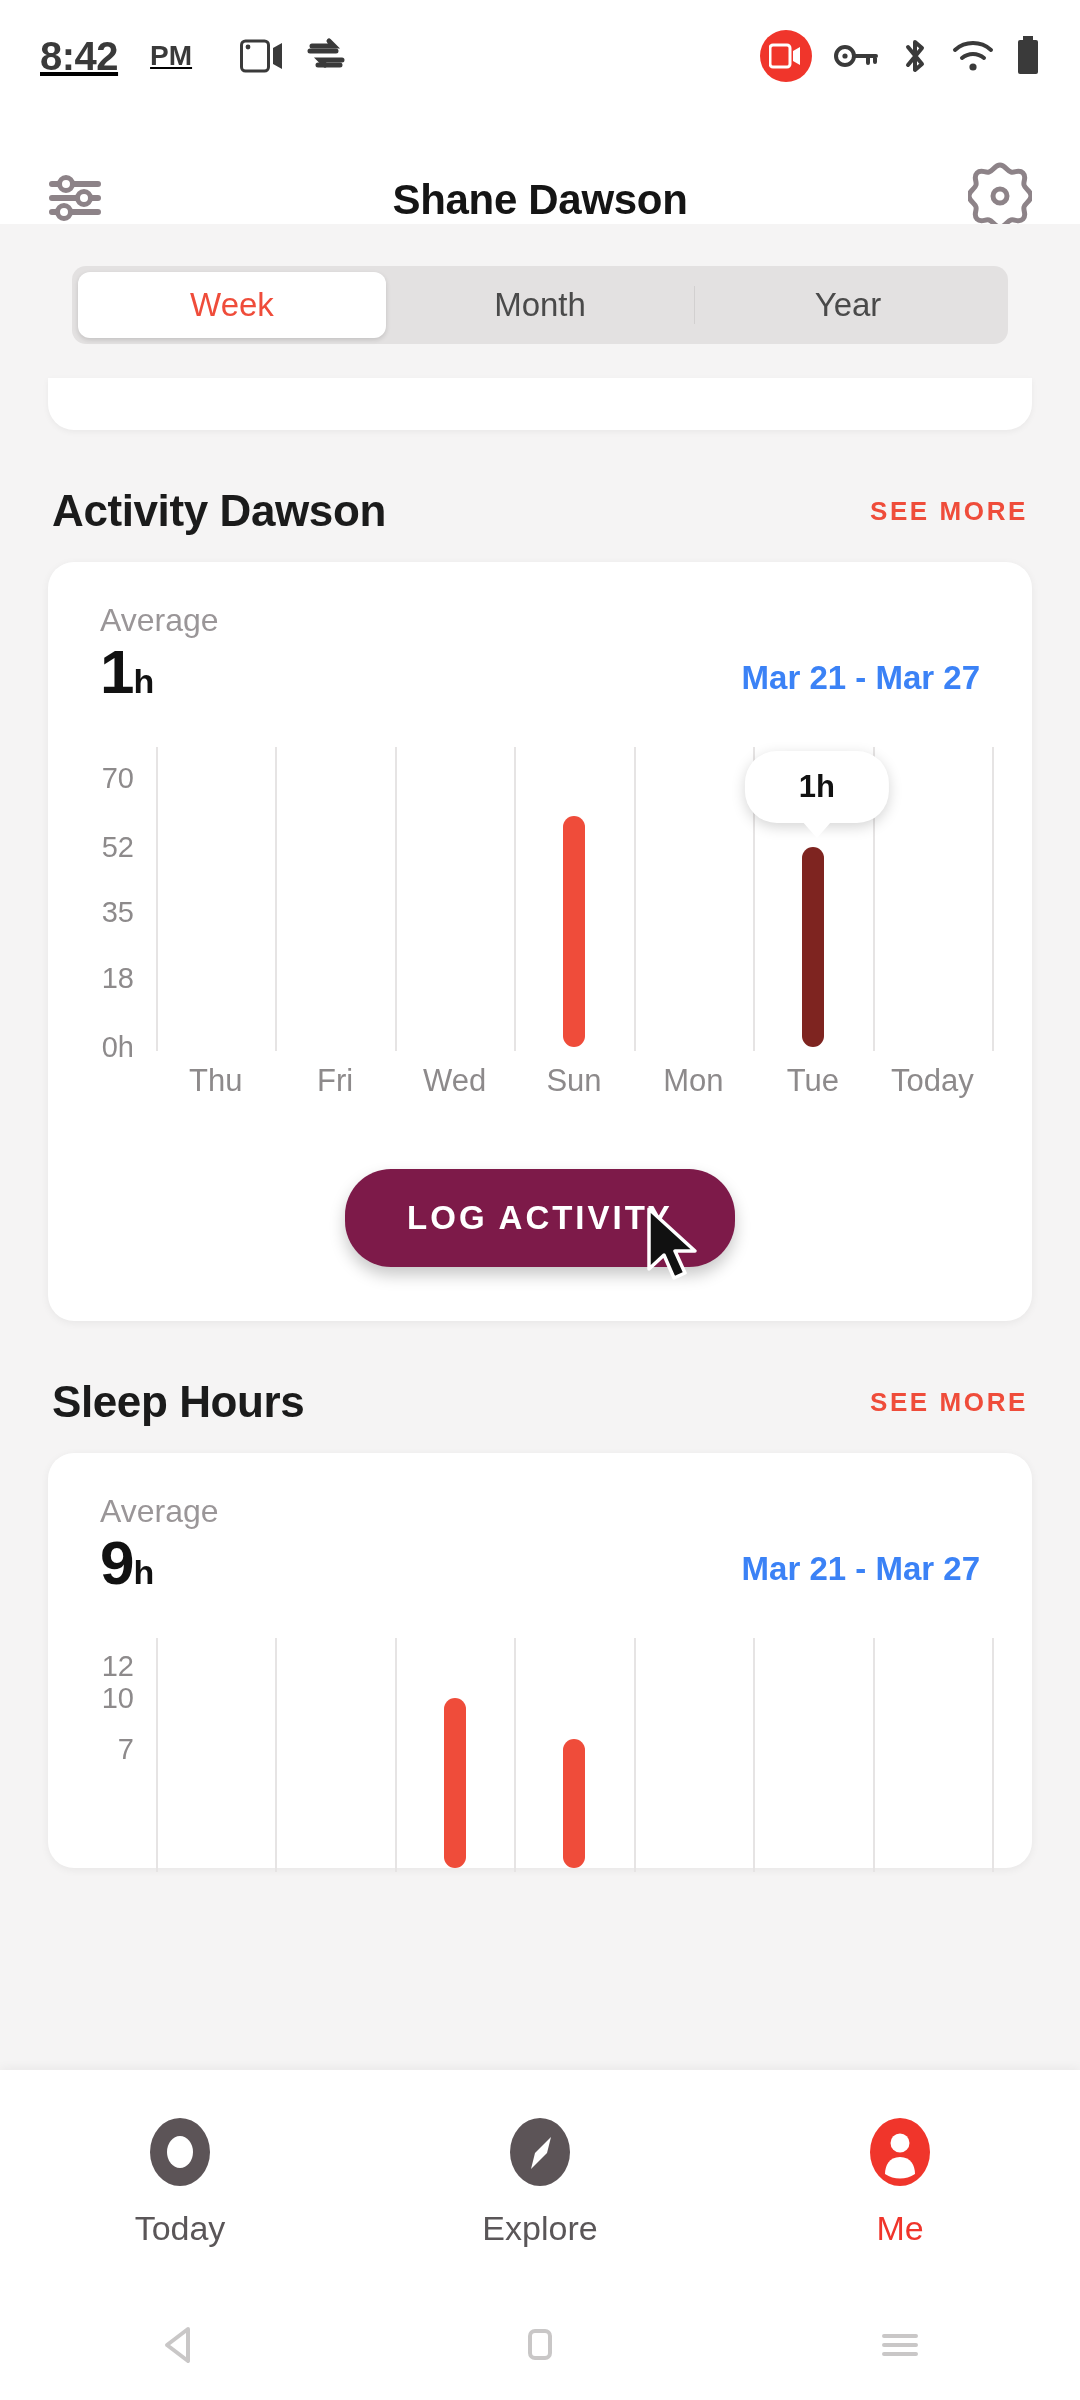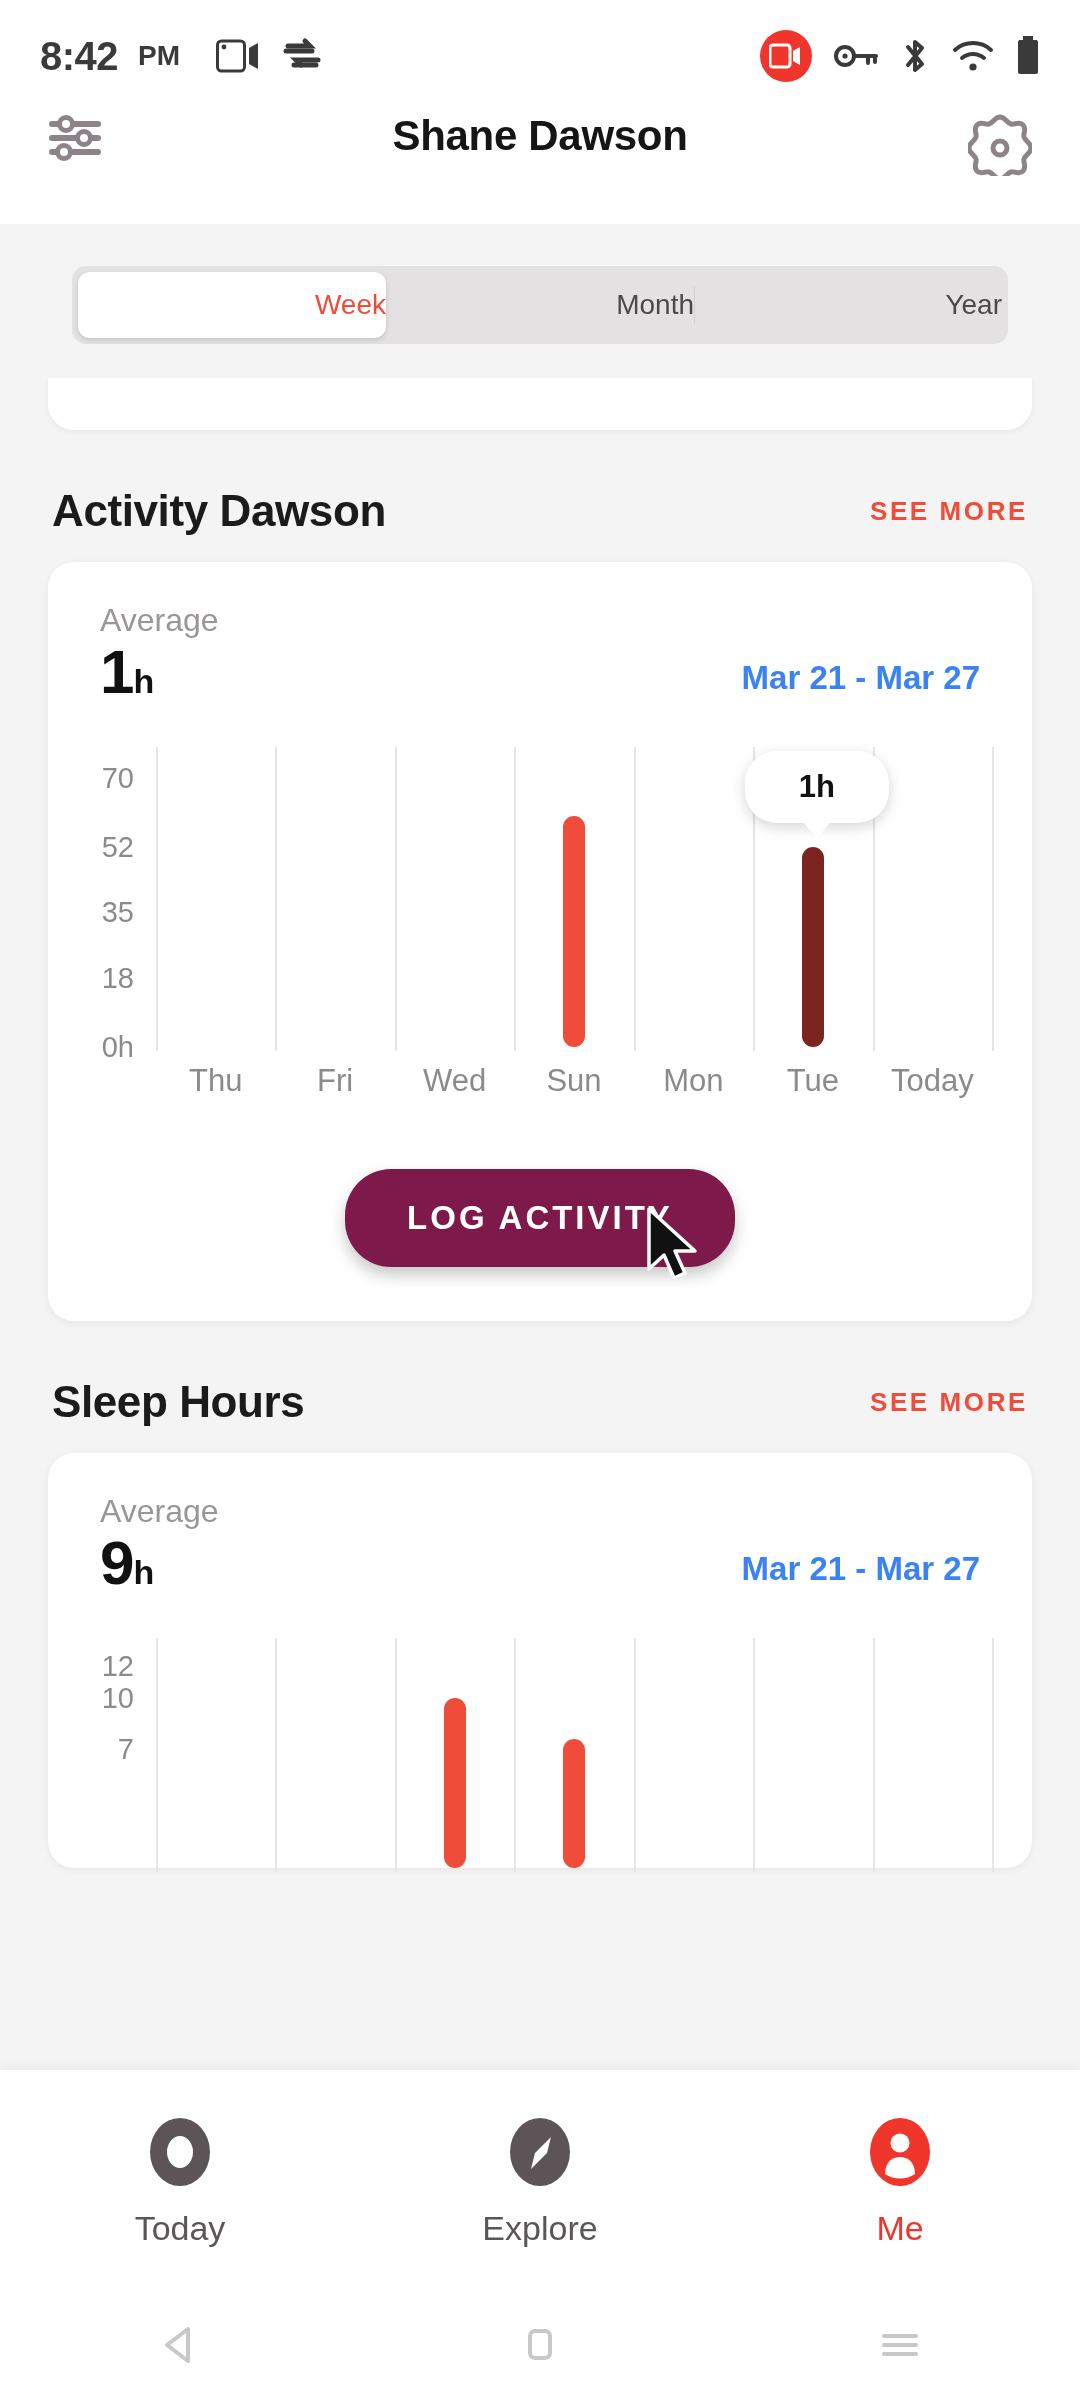--- a/index.html
+++ b/index.html
@@ -7,54 +7,54 @@
     width: 1080px; height: 2400px;
     background: #ffffff;
     font-family: "Liberation Sans", sans-serif;
     overflow: hidden;
   }
   .phone { position: relative; width: 1080px; height: 2400px; background: #f5f4f4; }
 
   
   .statusbar {
     height: 112px; background:#ffffff; display:flex; align-items:center;
-    padding: 0 40px; gap: 14px;
+    padding: 0 40px; gap: 26px; text-decoration: underline;
   }
   .sb-time { font-size: 40px; font-weight: 700; color:#3a3a3a; letter-spacing:-0.5px; }
   .sb-ampm { font-size: 28px; font-weight: 700; color:#3a3a3a; margin-left:6px; }
   .sb-left-icons { display:flex; align-items:center; gap:20px; margin-left:22px; }
   .sb-right { margin-left:auto; display:flex; align-items:center; gap:22px; }
   .ic { display:block; }
   .rec-badge {
     width:52px; height:52px; border-radius:50%; background:#f0352b;
     display:flex; align-items:center; justify-content:center;
   }
 
   
   .appbar {
-    height:112px; background:#ffffff; display:flex; align-items:flex-start;
+    height:112px; background:#ffffff; display:flex; align-items:flex-end;
     padding: 0 48px; position:relative;
   }
   .appbar-title {
     position:absolute; left:0; right:0; text-align:center;
     font-size:42px; font-weight:700; color:#151515; letter-spacing:-0.3px;
   }
   .appbar .spacer { flex:1; }
 
   
   .content { position:absolute; top:224px; left:0; right:0; bottom:220px; background:#f5f4f4; overflow:hidden; }
 
   
   .seg-wrap { padding: 42px 72px 0 72px; }
   .segmented {
     height:78px; background:#e3e1e1; border-radius:14px; display:flex; align-items:center;
     padding:6px; position:relative;
   }
   .seg-item {
-    flex:1; text-align:right; font-size:28px; color:#4a4a4a; line-height:66px;
+    flex:1; text-align:center; font-size:33px; color:#4a4a4a; line-height:66px;
     border-radius:12px; position:relative;
   }
   .seg-item.active {
     background:#ffffff; color:#ef4c3a; box-shadow:0 2px 5px rgba(0,0,0,.14);
   }
   .seg-item:not(.active)::before{
     content:""; position:absolute; left:0; top:14px; bottom:14px; width:1px; background:#d2d0d0;
   }
   .seg-item.active + .seg-item::before{ background:transparent; }
 

